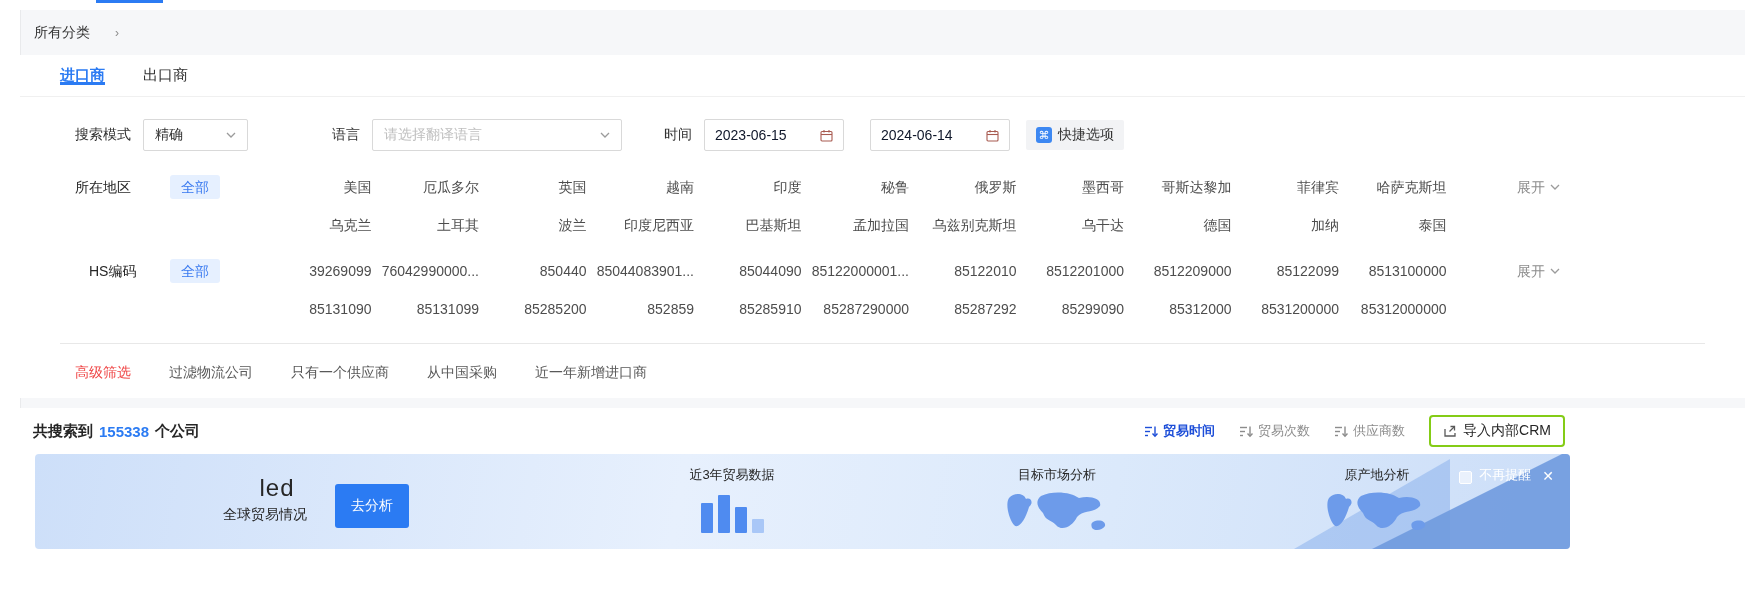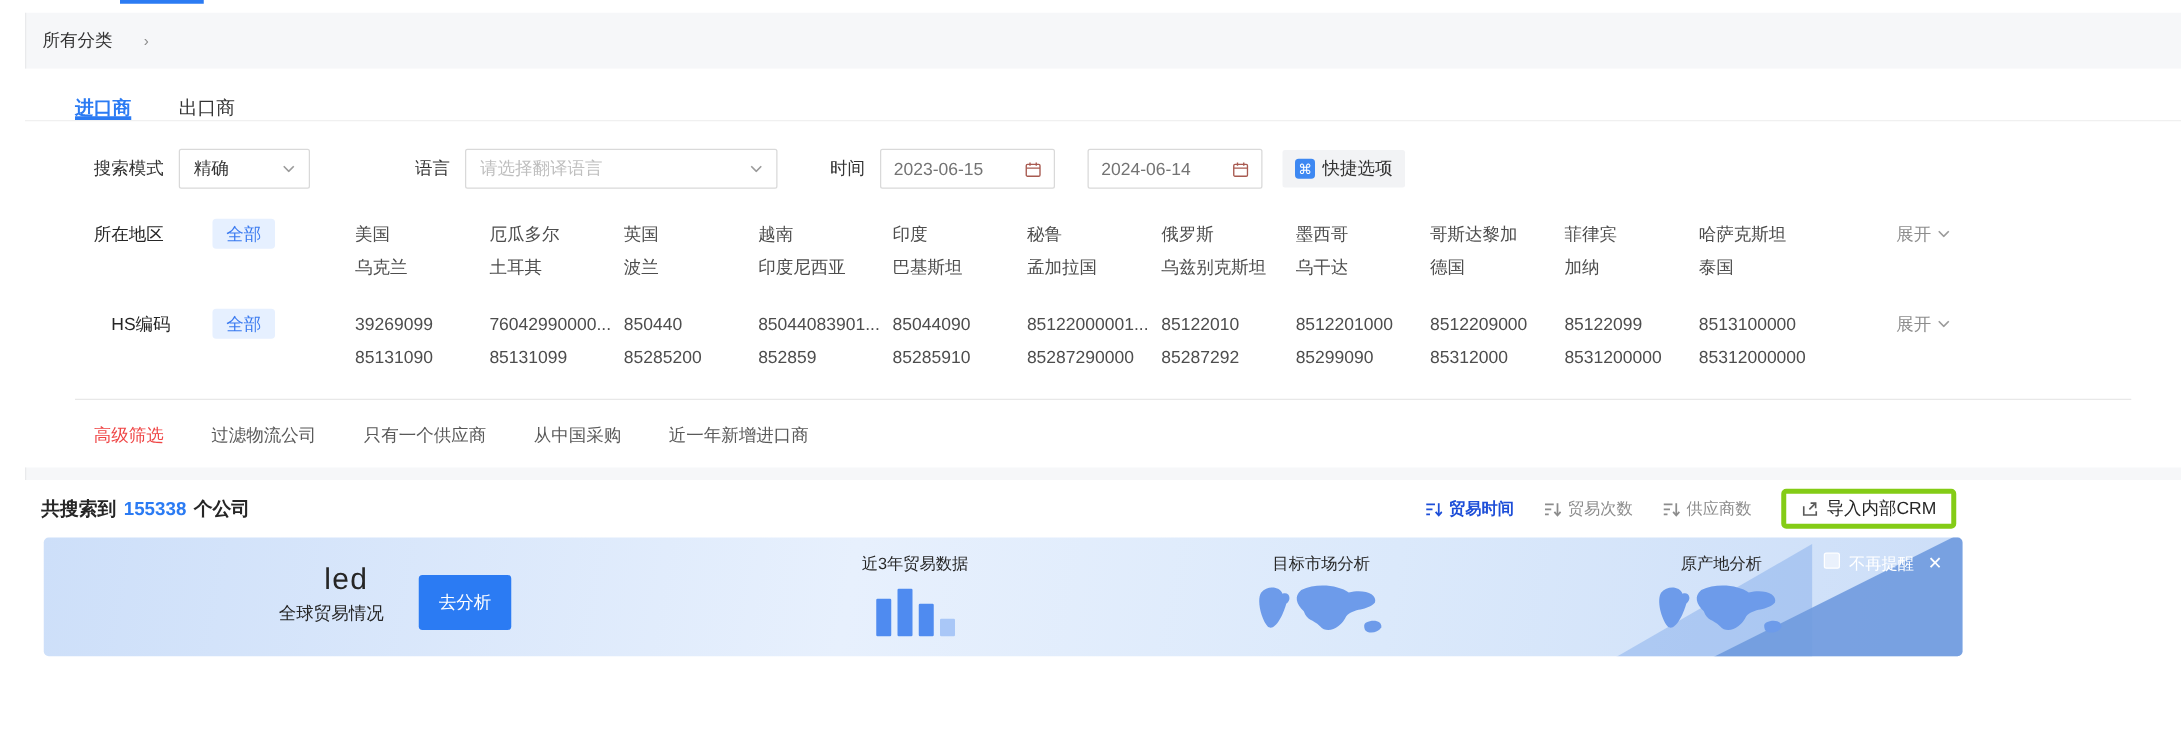--- a/index.html
+++ b/index.html
@@ -9,70 +9,70 @@
   .top-strip { height:10px; background:#fff; position:relative; }
   .top-indicator { position:absolute; left:96px; top:0; width:67px; height:3px; background:#2b7bf3; }
 
   .gray-band { height:45px; background:#f6f7f9; margin-left:20px; border-left:1px solid #e9eaec;
     display:flex; align-items:center; padding-left:13px; font-size:14px; color:#333; }
   .gray-band .crumb { cursor:pointer; display:flex; align-items:center; gap:25px; }
   .crumb-chevron { color:#8c8c8c; font-size:12px; }
 
   .card1 { margin-left:20px; background:#fff; padding-bottom:16px; }
 
-  .tabs-row { height:42px; border-bottom:1px solid #f0f0f0; display:flex; align-items:flex-end;
+  .tabs-row { height:42px; border-bottom:1px solid #f0f0f0; display:flex; align-items:center;
     padding-left:40px; gap:38px; }
   .tab { display:flex; align-items:center; font-size:15px; color:#333; position:relative; cursor:pointer; }
   .tab.active { color:#2b7bf3; font-weight:bold; }
   .tab.active::after { content:""; position:absolute; left:0; right:0; bottom:0; height:3px; background:#2b7bf3; }
 
   .filter-row { margin-top:22px; padding-left:55px; display:flex; align-items:center; font-size:14px; }
   .f-label { color:#333; margin-right:12px; }
   .select { height:32px; border:1px solid #d9d9d9; border-radius:2px; background:#fff;
     display:flex; align-items:center; justify-content:space-between; padding:0 11px; cursor:pointer; }
   .select .val { color:#333; }
   .select .ph { color:#bfbfbf; }
   .sel-mode { width:105px; margin-right:84px; }
   .sel-lang { width:250px; margin-right:42px; }
   .chev { width:10px; height:6px; flex:none; }
   .date-box { width:140px; height:32px; border:1px solid #d9d9d9; border-radius:2px;
-    display:flex; align-items:center; justify-content:space-between; padding:0 10px; color:#737373; cursor:pointer; }
+    display:flex; align-items:center; justify-content:space-between; padding:0 10px; color:#0f172a; cursor:pointer; }
   .date-box + .date-box { margin-left:26px; }
   .quick-btn { margin-left:16px; height:30px; background:#f2f3f5; border-radius:2px;
     display:flex; align-items:center; gap:6px; padding:0 10px; cursor:pointer; color:#333; }
   .cmd-ic { width:16px; height:16px; border-radius:3px; background:#3d88f2; color:#fff;
     font-size:11px; display:flex; align-items:center; justify-content:center; }
 
   .tag-all { margin-left:20px; background:#e6f0ff; color:#3a7af0; font-size:14px;
     padding:2px 11px; border-radius:3px; cursor:pointer; flex:none; height:24px; line-height:20px; }
 
   .pick-row { margin-top:24px; padding:0 185px 0 55px; display:flex; align-items:flex-start; font-size:14px; }
   .pick-label { width:75px; color:#262626; line-height:24px; flex:none; }
-  .pick-grid { margin-left:64px; display:grid; grid-template-columns:repeat(11,107.5px);
-    row-gap:2px; color:#4d4d4d; line-height:24px; }
+  .pick-grid { margin-left:44px; display:grid; grid-template-columns:repeat(11,107.5px);
+    row-gap:14px; color:#4d4d4d; line-height:24px;text-align:right; }
   .pick-grid .cell { white-space:nowrap; cursor:pointer; }
   .expand { margin-left:auto; color:#8c8c8c; display:flex; align-items:center; gap:5px;
     line-height:24px; cursor:pointer; flex:none; }
 
   .divider { margin:22px 40px 0; border-top:1px solid #e8e8e8; }
 
   .adv-row { margin-top:20px; padding-left:55px; display:flex; gap:38px; font-size:14px; }
   .adv-title { color:#ef4444; }
   .adv-opt { color:#595959; cursor:pointer; }
 
   .gap-strip { height:10px; background:#f6f7f9; margin-left:20px; border-left:1px solid #e9eaec; }
 
   .card2 { background:#fff; height:346px; position:relative; }
   .results-head { height:46px; display:flex; align-items:center; padding:0 180px 0 33px; }
   .res-text { font-size:15px; font-weight:bold; color:#262626; display:flex; align-items:center; gap:6px; }
   .res-count { color:#2b7bf3; }
   .sorts { margin-left:auto; display:flex; align-items:center; gap:24px; }
   .sort-item { display:flex; align-items:center; gap:5px; font-size:13px; color:#8c8c8c; cursor:pointer; }
   .sort-item.active { color:#1d4ed8;font-weight:bold; }
-  .crm-btn { margin-left:24px; height:32px; border:4px solid #84cc16; border-radius:4px; background:#fff;
+  .crm-btn { margin-left:24px; height:32px; border:2px solid #84cc16; border-radius:4px; background:#fff;
     display:flex; align-items:center; gap:6px; padding:0 12px; font-size:14px; color:#262626; cursor:pointer; }
 
   .banner { margin-left:35px; width:1535px; height:95px; border-radius:4px; position:relative; overflow:hidden;
     background:linear-gradient(100deg,#cddff9 0%,#e7f0fd 42%,#dbe9fb 70%,#ccdef8 100%); }
   .tri1 { position:absolute; right:-10px; bottom:-46px; width:300px; height:150px; background:#6f9ade;
     clip-path:polygon(100% 0,100% 100%,0 100%); opacity:.9; }
   .tri2 { position:absolute; right:120px; bottom:-60px; width:260px; height:150px; background:#8db3ec;
     clip-path:polygon(100% 0,100% 100%,0 100%); opacity:.55; }
   .banner-left { position:absolute; left:188px; top:16px; display:flex; align-items:center; gap:28px; }
   .kw-col { display:flex; flex-direction:column; align-items:center; }
@@ -82,21 +82,21 @@
     padding:0 16px; font-size:14px; cursor:pointer; margin-top:14px; }
   .bn-item { position:absolute; top:12px; width:150px; text-align:center; }
   .bn-item .bn-title { font-size:13px; color:#262626; }
   .bn-item1 { left:622px; }
   .bn-item2 { left:947px; }
   .bn-item3 { left:1267px; }
   .bars { margin-top:9px; height:40px; display:flex; align-items:flex-end; justify-content:center; gap:5px; }
   .bar { width:12px; background:#4f8bf0; border-radius:1px; }
   .bar:last-child { background:#a9c7f7; }
   .map-wrap { margin-top:6px; display:flex; justify-content:center; }
-  .dismiss { position:absolute; right:16px; top:12px; display:flex; align-items:flex-start; gap:7px; color:#fff; font-size:13px; }
+  .dismiss { position:absolute; right:16px; top:12px; display:flex; align-items:flex-end; gap:7px; color:#fff; font-size:13px; }
   .dz-box { width:13px; height:13px; border:1px solid #fff; background:rgba(255,255,255,.55); border-radius:2px; cursor:pointer; }
   .dz-x { cursor:pointer; font-size:14px; margin-left:4px; }
 
   svg { display:block; }
 </style>
 </head>
 <body>
 
 <div class="top-strip">
   <div class="top-indicator"></div>

